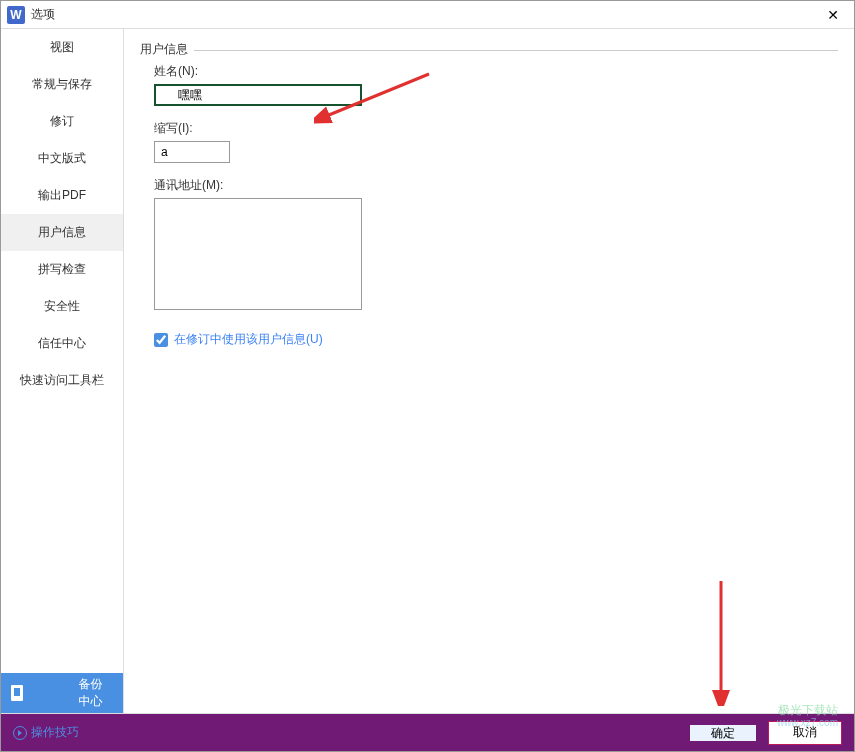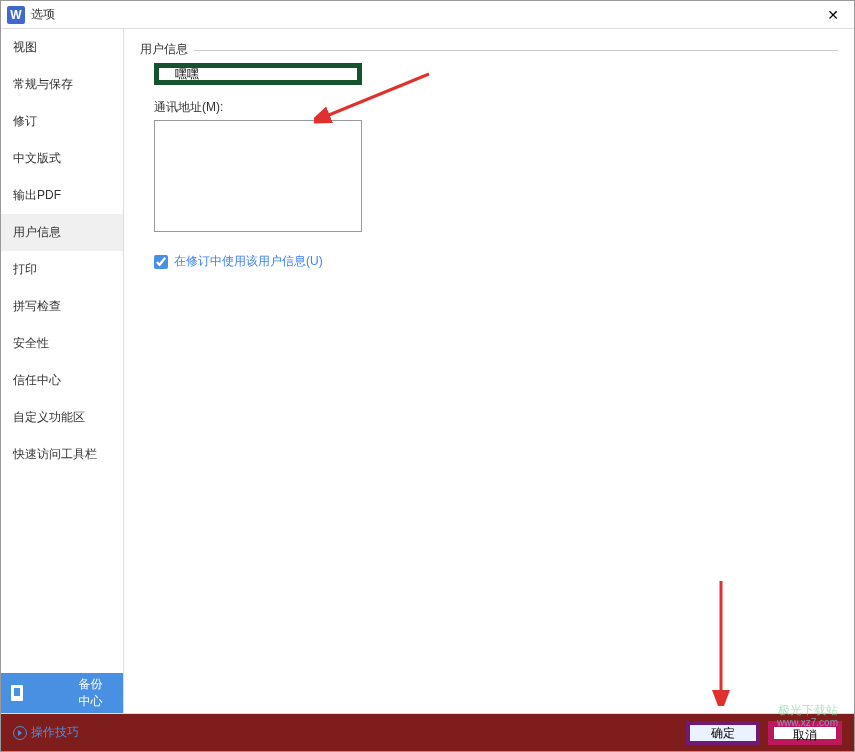--- a/index.html
+++ b/index.html
@@ -58,20 +58,21 @@
     }
     .sidebar {
       width: 123px;
       border-right: 1px solid #ddd;
       display: flex;
       flex-direction: column;
       position: relative;
     }
     .sidebar-items {
       flex: 1;
+      text-align: center;
     }
     .sidebar-item {
       padding: 10px 12px;
       cursor: pointer;
       font-size: 12px;
       color: #333;
     }
     .sidebar-item.active {
       background: #f0f0f0;
     }
@@ -132,22 +133,22 @@
     }
     .form-label {
       display: block;
       font-size: 12px;
       color: #333;
       margin-bottom: 4px;
     }
     .input-name {
       width: 208px;
       height: 22px;
-      border: 5px solid #14532d;
-      padding: 2px 16px;
+      border: 2px solid #14532d;
+      padding: 2px 22px;
       font-size: 12px;
       outline: none;
     }
     .input-initials {
       width: 76px;
       height: 22px;
       border: 1px solid #999;
       padding: 2px 6px;
       font-size: 12px;
       outline: none;
@@ -181,21 +182,21 @@
     .footer {
       height: 38px;
       border-top: 1px solid #ddd;
       display: flex;
       align-items: center;
       padding: 0 12px;
       position: absolute;
       bottom: 0;
       left: 0;
       right: 0;
-      background: #7f1d1d;
+      background: #701a75;
     }
     .tips-link {
       display: flex;
       align-items: center;
       color: #4a90e2;
       cursor: pointer;
       font-size: 12px;
     }
     .tips-icon {
       width: 14px;
@@ -217,21 +218,21 @@
       border-top: 3px solid transparent;
       border-bottom: 3px solid transparent;
       left: 4px;
     }
     .footer-spacer {
       flex: 1;
     }
     .btn {
       width: 74px;
       height: 24px;
-      border: 6px solid #be185d;
+      border: 1px solid #be185d;
       background: #fff;
       cursor: pointer;
       font-size: 12px;
       margin-left: 8px;
       font-family: inherit;
     }
     .btn.primary {
       border: 4px solid #701a75;
       background: #eaf3fd;
     }
@@ -279,41 +280,44 @@
 <div class="container">
 
   <div class="sidebar">
     <div class="sidebar-items">
       <div class="sidebar-item">视图</div>
       <div class="sidebar-item">常规与保存</div>
       <div class="sidebar-item">修订</div>
       <div class="sidebar-item">中文版式</div>
       <div class="sidebar-item">输出PDF</div>
       <div class="sidebar-item active">用户信息</div>
-      <div class="sidebar-item">打印</div>
       <div class="sidebar-item">拼写检查</div>
       <div class="sidebar-item">安全性</div>
       <div class="sidebar-item">信任中心</div>
-      <div class="sidebar-item">自定义功能区</div>
       <div class="sidebar-item">快速访问工具栏</div>
     </div>
     <div class="backup-center">
       <span class="backup-icon"></span>
       <span>备份中心</span>
     </div>
   </div>
 
   <div class="content">
     <span class="fieldset-label">用户信息</span>
     <div class="fieldset-line"></div>
 
     <div class="form-group">
+      <label class="form-label">姓名(N):</label>
       <input type="text" class="input-name" value="嘿嘿" style="">
     </div>
 
+    <div class="form-group">
+      <label class="form-label">缩写(I):</label>
+      <input type="text" class="input-initials" value="a" style="">
+    </div>
 
     <div class="form-group">
       <label class="form-label">通讯地址(M):</label>
       <textarea class="textarea-address" style=""></textarea>
     </div>
 
     <div class="checkbox-row">
       <input type="checkbox" checked="" style="">
       <span class="checkbox-label">在修订中使用该用户信息(U)</span>
     </div>

